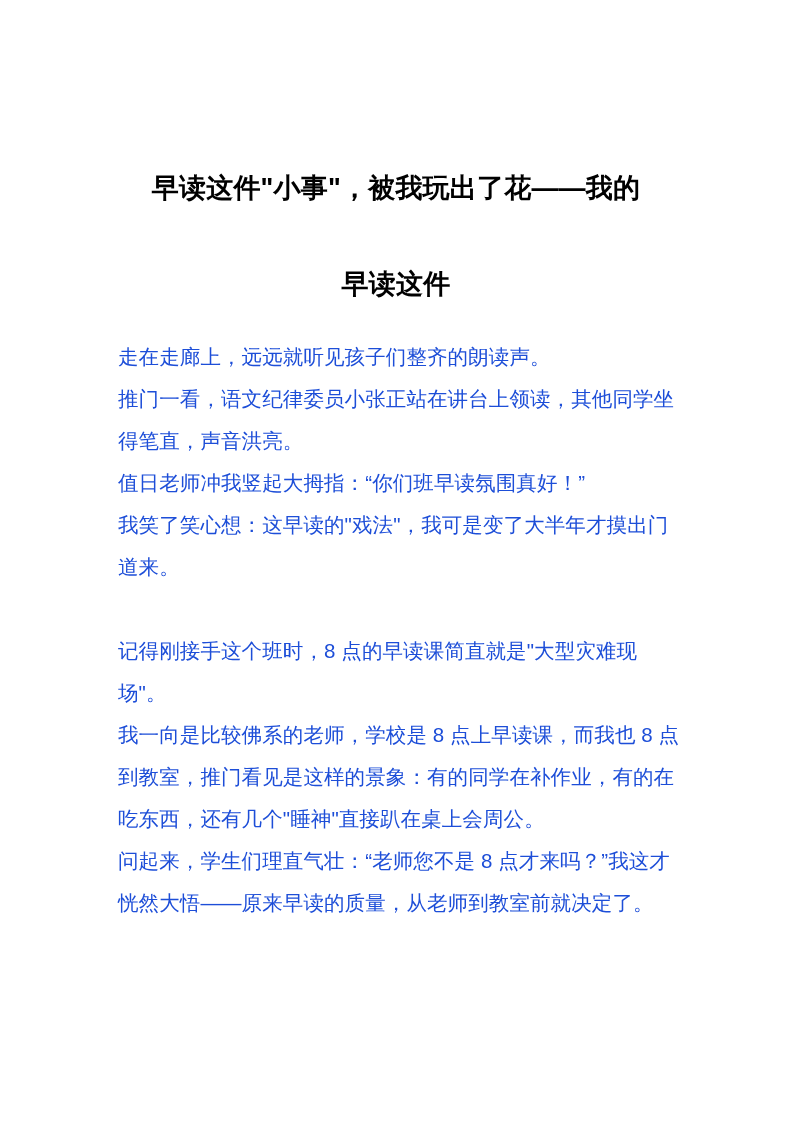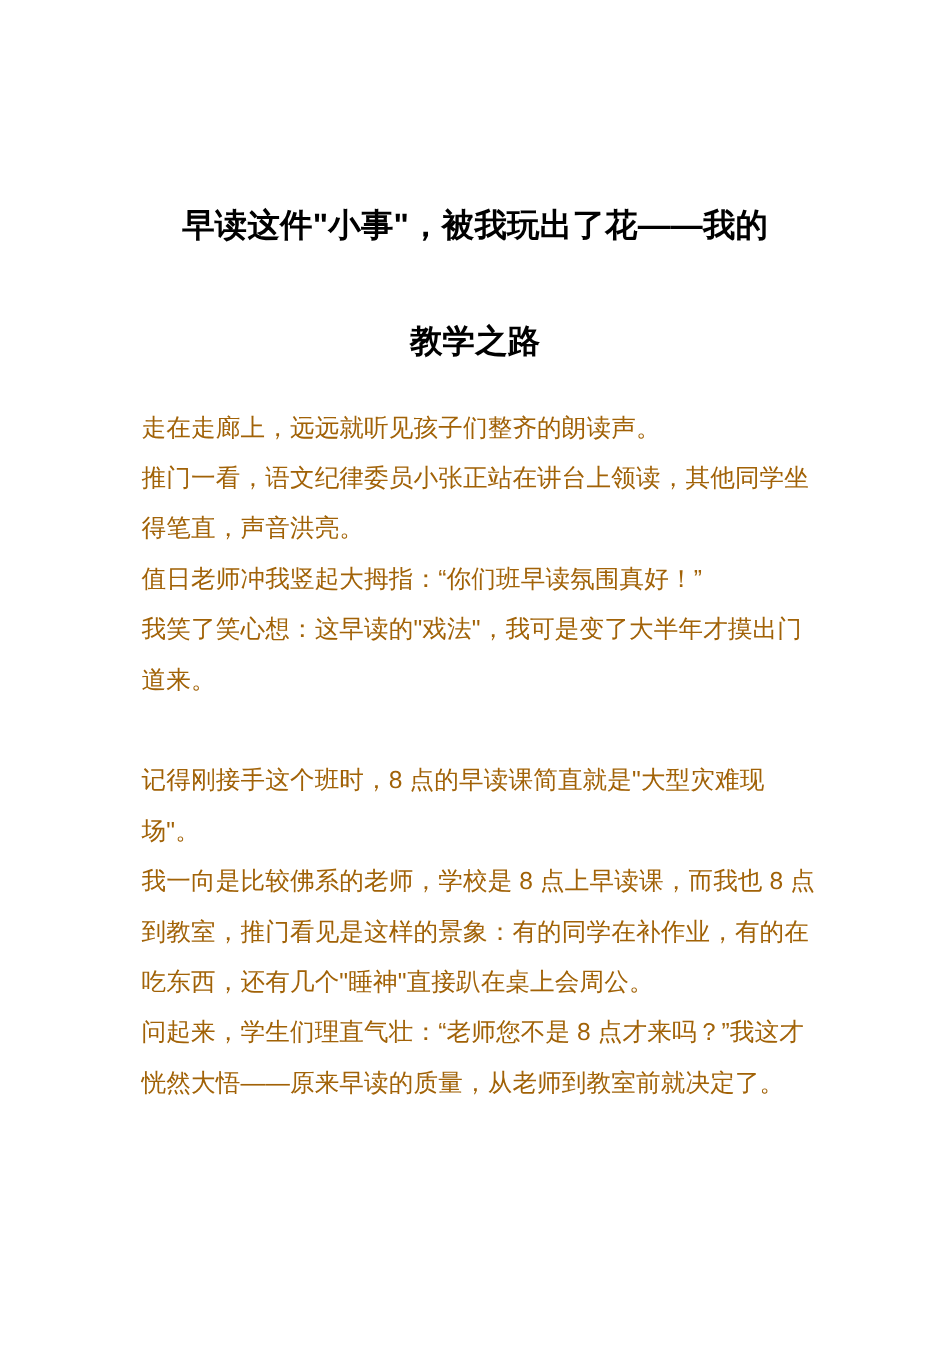--- a/index.html
+++ b/index.html
@@ -40,37 +40,37 @@
     position: absolute;
     left: 118px;
     top: 336px;
     width: 562px;
   }
   .para {
     margin: 0;
     font-size: 20.5px;
     line-height: 42px;
     letter-spacing: 0.1px;
-    color: #a16207;
+    color: #1d4ed8;
     text-align: left;
     word-break: break-all;
     overflow-wrap: break-word;
   }
   .para + .para {
     margin-top: 42px;
   }
 </style>
 </head>
 <body>
 
 <div class="page">
 
   <h1 class="doc-title">
     <span class="tline">早读这件"小事"，被我玩出了花——我的</span>
-    <span class="tline">教学之路</span>
+    <span class="tline">早读这件</span>
   </h1>
 
   <div class="body-text">
     <p class="para">走在走廊上，远远就听见孩子们整齐的朗读声。<br>推门一看，语文纪律委员小张正站在讲台上领读，其他同学坐得笔直，声音洪亮。<br>值日老师冲我竖起大拇指：“你们班早读氛围真好！”<br>我笑了笑心想：这早读的"戏法"，我可是变了大半年才摸出门道来。</p>
     <p class="para">记得刚接手这个班时，8 点的早读课简直就是"大型灾难现场"。<br>我一向是比较佛系的老师，学校是 8 点上早读课，而我也 8 点到教室，推门看见是这样的景象：有的同学在补作业，有的在吃东西，还有几个"睡神"直接趴在桌上会周公。<br>问起来，学生们理直气壮：“老师您不是 8 点才来吗？”我这才恍然大悟——原来早读的质量，从老师到教室前就决定了。</p>
   </div>
 
 </div>
 
 </body></html>

